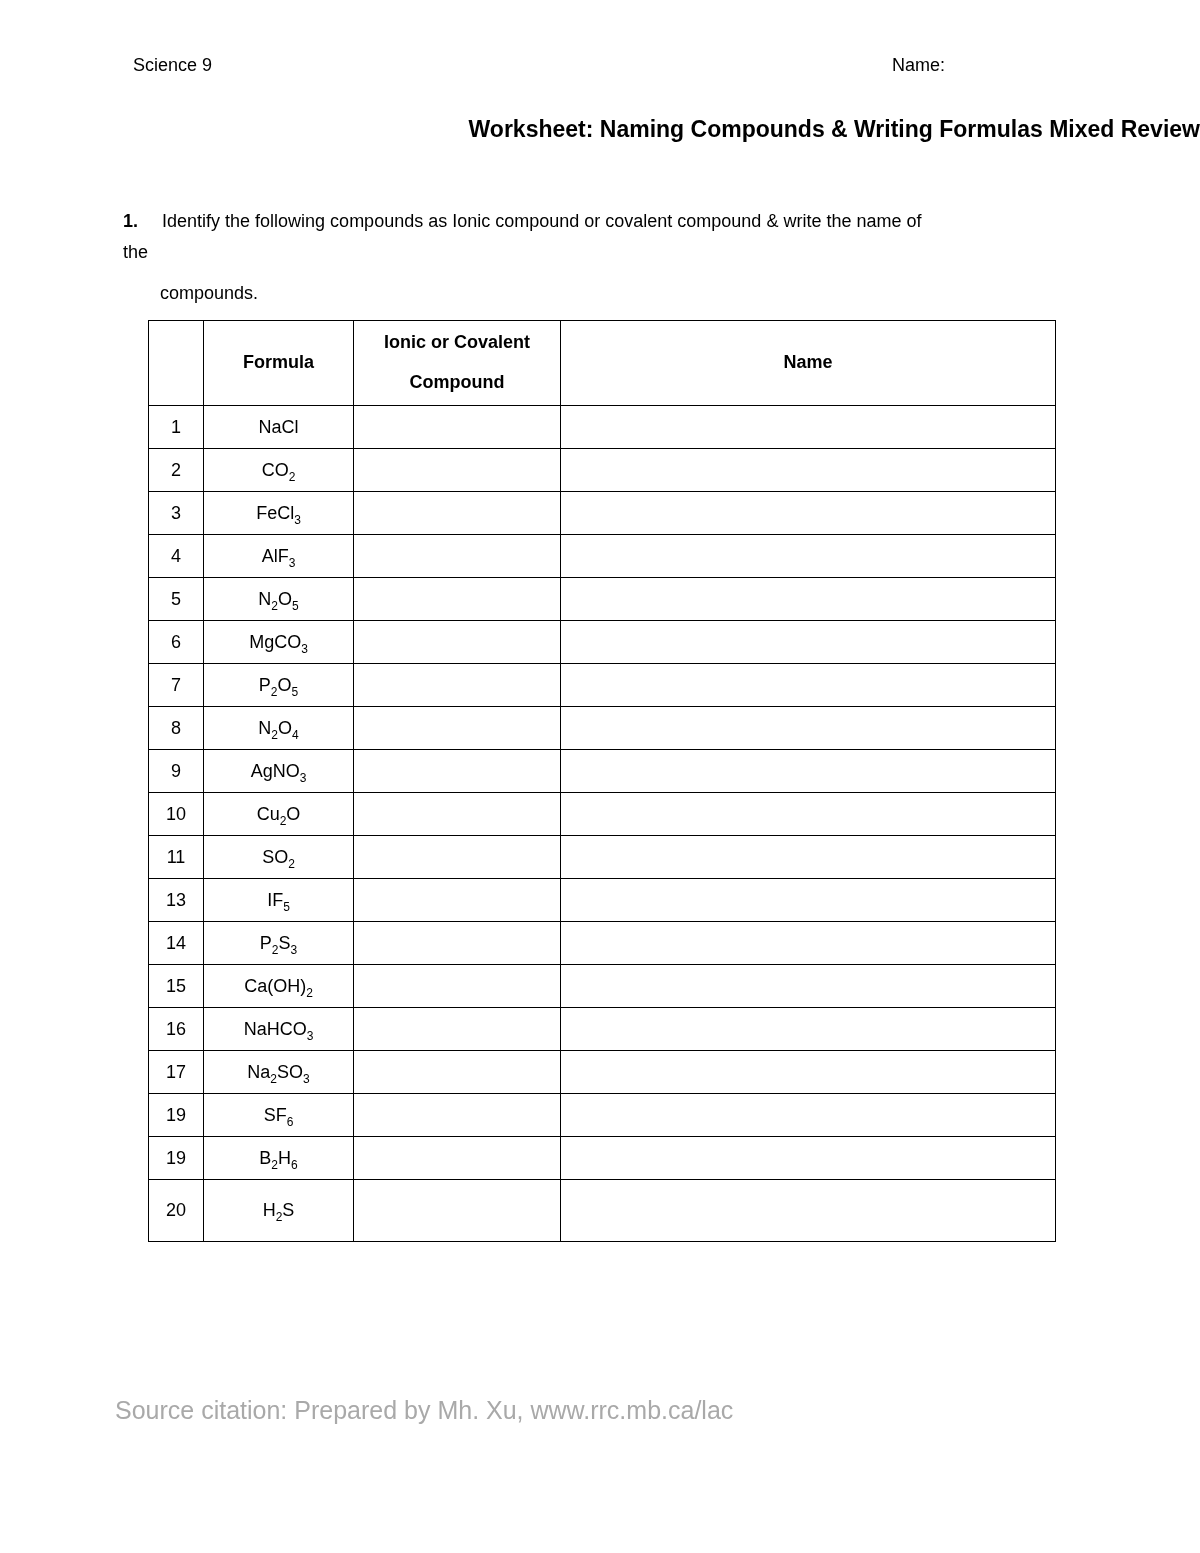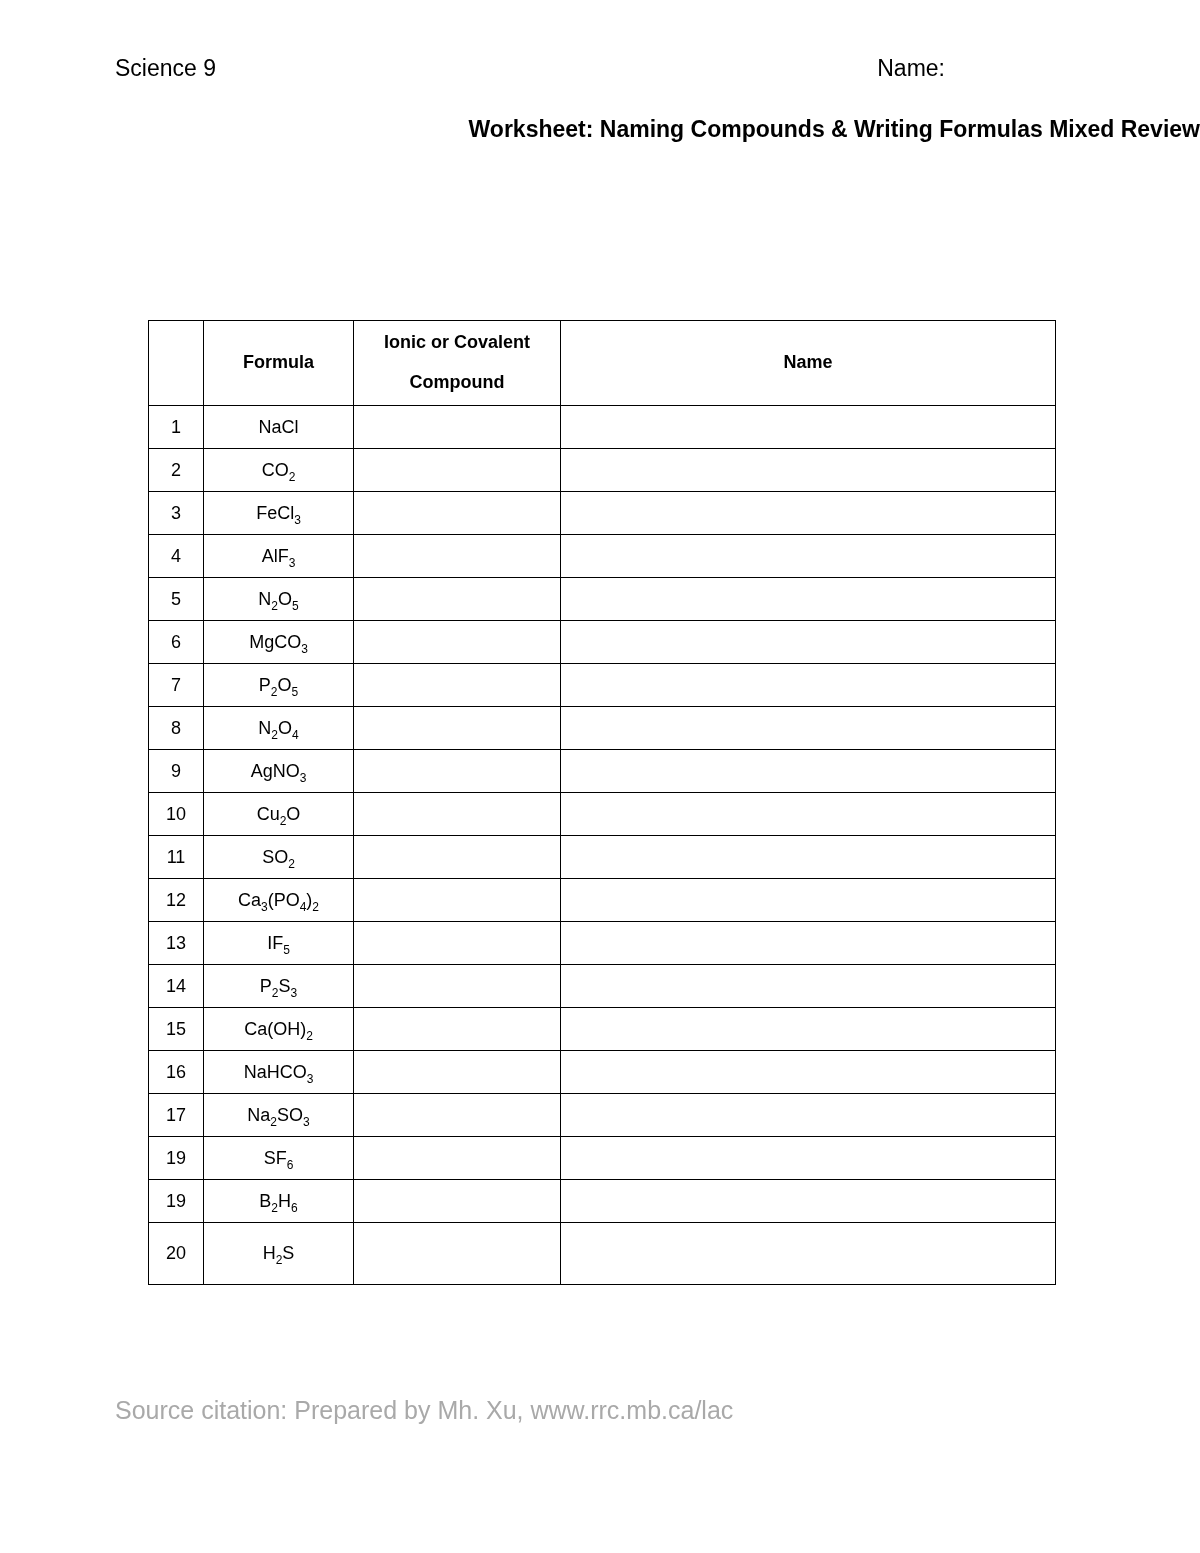--- a/index.html
+++ b/index.html
@@ -9,25 +9,25 @@
     width: 1200px;
     height: 1553px;
     background: #ffffff;
     font-family: "Liberation Sans", sans-serif;
     color: #000000;
     overflow: hidden;
   }
   .top-row {
     position: absolute;
     top: 55px;
-    left: 115px;
+    left: 133px;
     right: 255px;
     display: flex;
     justify-content: space-between;
-    font-size: 23px;
+    font-size: 18px;
   }
   .title {
     position: absolute;
     top: 116px;
     left: 0;
     width: 100%;
     text-align: right;
     font-size: 23px;
     font-weight: bold;
     margin: 0;
@@ -80,20 +80,27 @@
 
 <div class="page">
 
   <div class="top-row">
     <span>Science 9</span>
     <span>Name:</span>
   </div>
 
   <h1 class="title">Worksheet: Naming Compounds &amp; Writing Formulas Mixed Review</h1>
 
+  <div class="question">
+    <div>
+      <span class="q-num">1.</span><span>Identify the following compounds as Ionic compound or covalent compound &amp; write the name of</span><br>
+      <span>the</span>
+    </div>
+    <div class="q-line3">compounds.</div>
+  </div>
 
   <table class="compounds-table">
     <colgroup>
       <col style="width:55px">
       <col style="width:150px">
       <col style="width:207px">
       <col style="width:495px">
     </colgroup>
     <thead>
       <tr>
@@ -165,26 +172,20 @@
           <td></td>
           <td></td>
         </tr>
         <tr>
           <td>11</td>
           <td>SO<sub>2</sub></td>
           <td></td>
           <td></td>
         </tr>
         <tr>
-          <td>12</td>
-          <td>Ca<sub>3</sub>(PO<sub>4</sub>)<sub>2</sub></td>
-          <td></td>
-          <td></td>
-        </tr>
-        <tr>
           <td>13</td>
           <td>IF<sub>5</sub></td>
           <td></td>
           <td></td>
         </tr>
         <tr>
           <td>14</td>
           <td>P<sub>2</sub>S<sub>3</sub></td>
           <td></td>
           <td></td>

